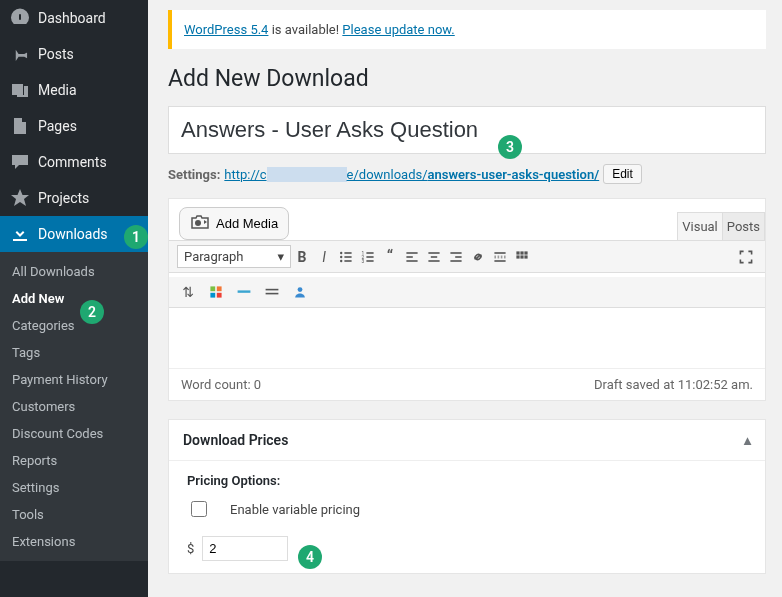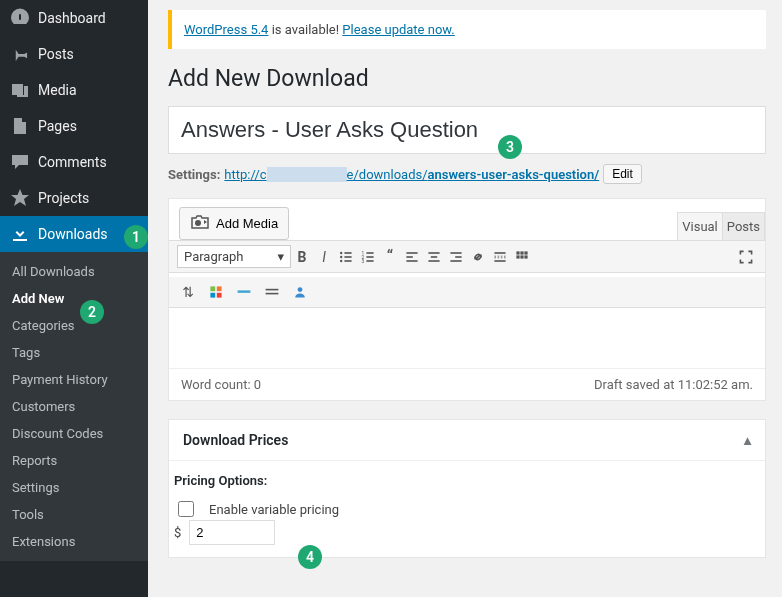--- a/index.html
+++ b/index.html
@@ -22,36 +22,36 @@
 .notice{border-left:4px solid #ffb900;background:#fff;padding:12px;margin:0 0 16px}
 .notice a{color:#0073aa;}
 h1{font-size:23px;font-weight:400;margin:4px 0 14px;color:#23282d}
 .title-input{width:100%;box-sizing:border-box;padding:10px 12px;font-size:22px;border:1px solid #ddd;background:#fff;color:#32373c}
 .permalink{font-size:13px;color:#666;margin:10px 0 14px;display:flex;align-items:center;flex-wrap:wrap;gap:4px}
 .permalink a{color:#0073aa;text-decoration:underline}
 .permalink .slug{font-weight:600}
 .mini-btn{border:1px solid #ccc;background:#f7f7f7;padding:2px 8px;font-size:12px;border-radius:3px;cursor:pointer}
 .panel{border:1px solid #e5e5e5;background:#fff;margin-bottom:18px}
 .media-bar{display:flex;justify-content:space-between;align-items:flex-end;padding:8px 0 0 10px}
-.add-media{border:1px solid #ccc;background:#f7f7f7;border-radius:3px;padding:4px 10px;font-size:13px;cursor:pointer;display:inline-flex;align-items:center;gap:6px}
+.add-media{border:1px solid #ccc;background:#f7f7f7;border-radius:8px;padding:4px 10px;font-size:13px;cursor:pointer;display:inline-flex;align-items:center;gap:6px}
 .tabs{display:flex;gap:0;align-items:flex-end}
 .tab{border:1px solid #ddd;border-bottom:none;padding:6px 4px;font-size:13px;background:#f5f5f5;color:#555;cursor:pointer}
 .tab.text{background:#ebebeb;border-left:none}
 .toolbar{border:1px solid #ddd;border-left:none;border-right:none;background:#f5f5f5;padding:4px 8px;display:flex;flex-wrap:wrap;align-items:center;}
 .toolbar .sel{border:1px solid #ccc;background:#fff;padding:3px 6px;font-size:13px;width:100px;display:flex;justify-content:space-between;align-items:center}
 .tb{width:22px;height:22px;display:flex;align-items:center;justify-content:center;font-size:14px;color:#555;cursor:pointer;border-radius:2px}
 .tb svg{width:16px;height:16px}
 .spacer{flex:1}
 .editor-body{height:60px}
 .status-bar{border-top:1px solid #eee;padding:8px 12px;display:flex;justify-content:space-between;color:#666;font-size:13px}
 .meta-head{padding:12px 14px;border-bottom:1px solid #eee;font-weight:600;font-size:14px;color:#23282d;display:flex;justify-content:space-between;align-items:center}
 .meta-head .tri{color:#72777c;cursor:pointer}
-.meta-body{padding:12px 5px}
+.meta-body{padding:12px 18px}
 .meta-body label{font-weight:600;color:#23282d;font-size:13px;display:block;margin-bottom:10px}
-.chk{display:flex;align-items:center;gap:12px;}
+.chk{display:flex;align-items:center;gap:20px;margin-bottom:16px}
 .chk input{width:16px;height:16px}
 .price-row{display:flex;align-items:center;gap:8px}
 .price-row input{width:72px;padding:4px 6px;border:1px solid #ddd;font-size:13px}
 .row2{display:flex;gap:6px;margin-top:4px;align-items:center}
 .ic{width:20px;height:20px}
 </style>
 </head>
 <body>
 
 <div class="wrap">

